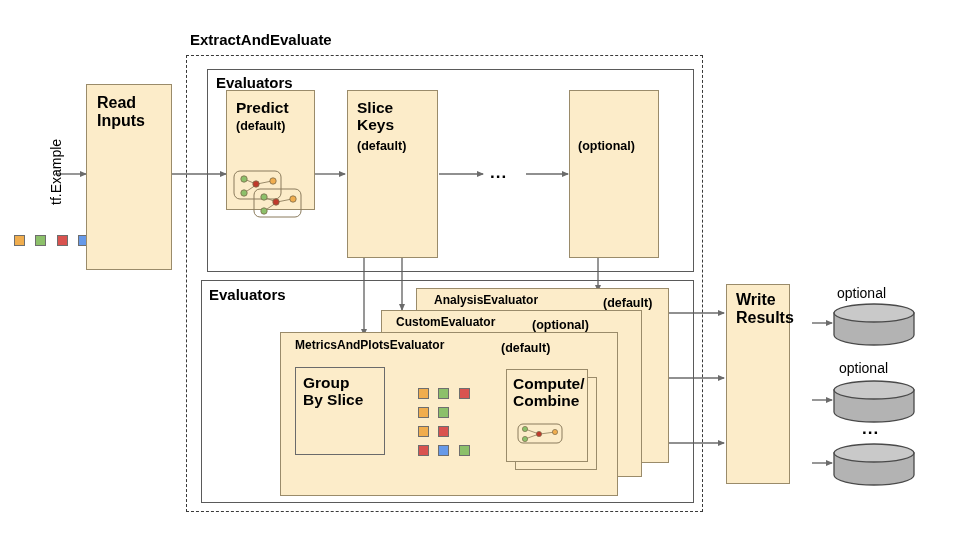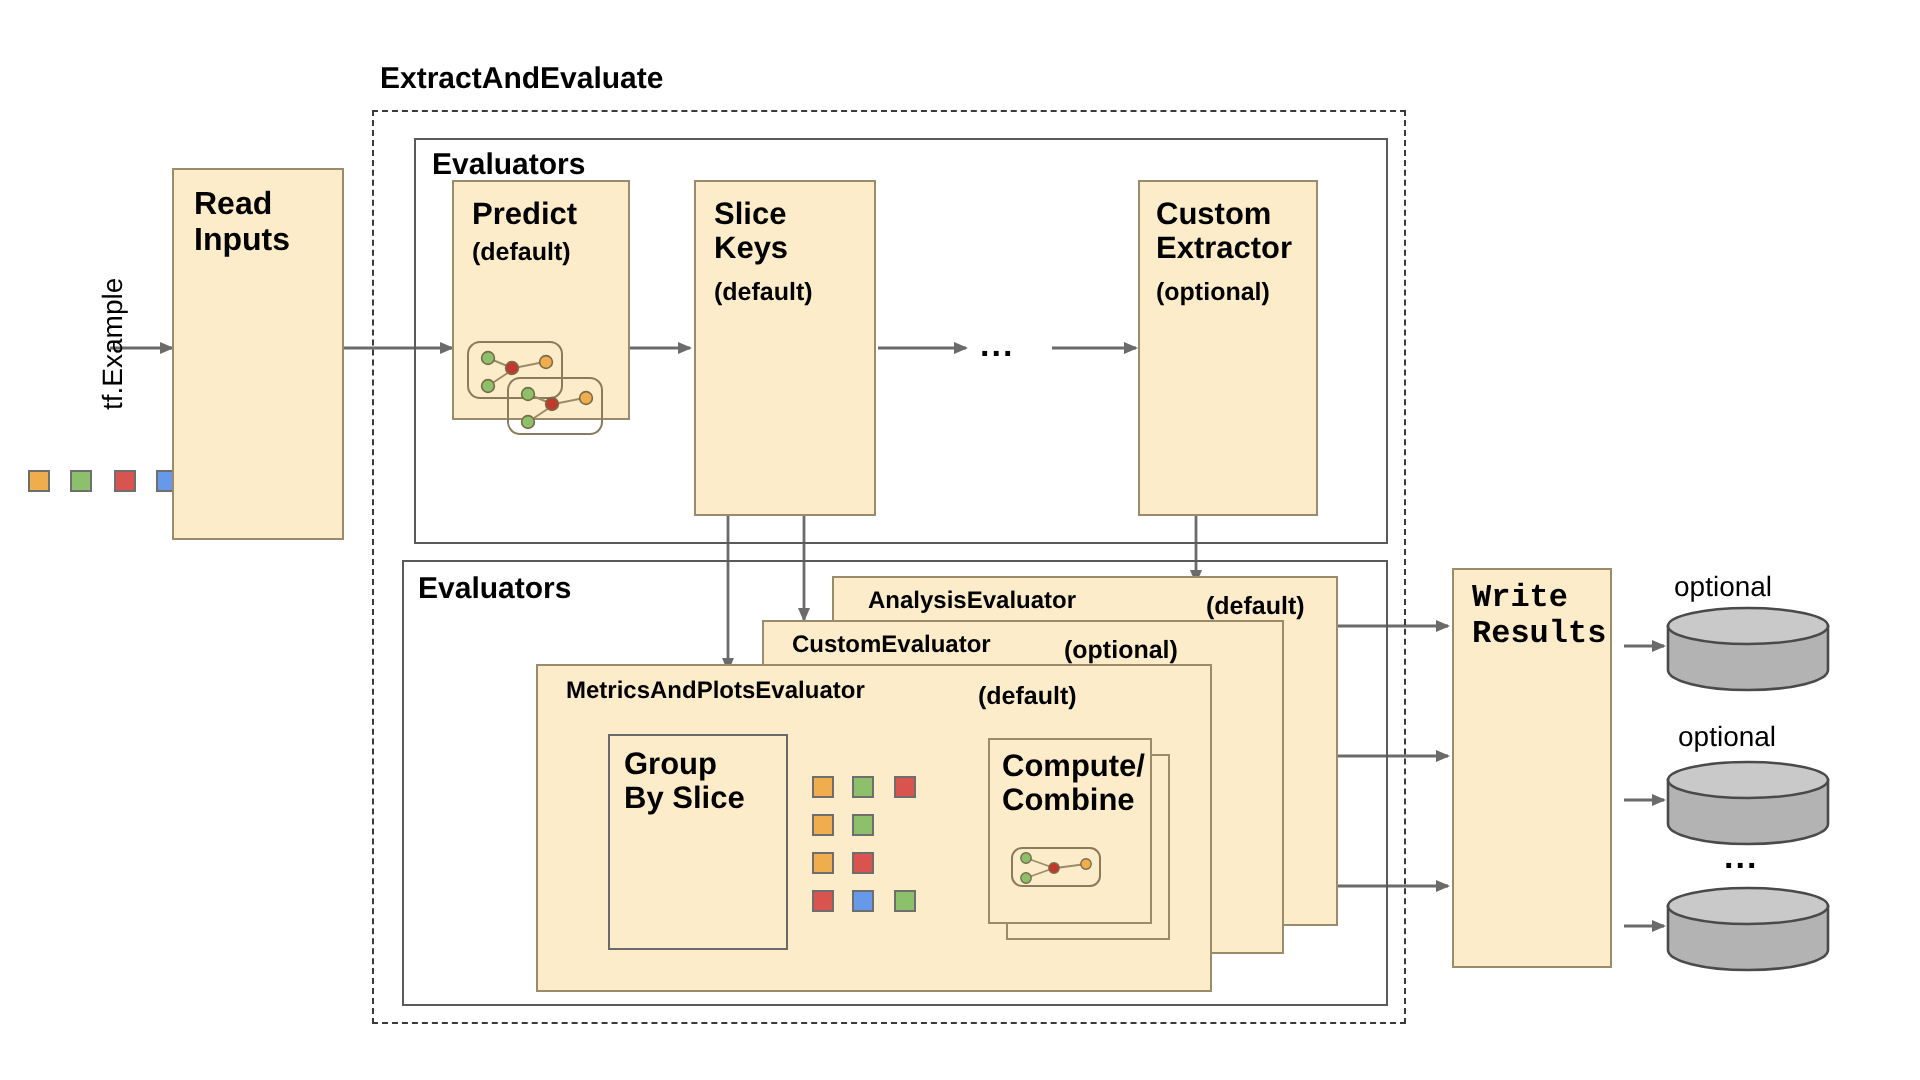--- a/index.html
+++ b/index.html
@@ -133,42 +133,41 @@
   </div>
 
   <div class="box cream" style="left:347px;top:90px;width:91px;height:168px;">
     <div class="ttl b15" style="left:9px;top:8px;">Slice<br>Keys</div>
     <div class="ttl n12" style="left:9px;top:48px;">(default)</div>
   </div>
 
   <div class="dots" style="left:490px;top:163px;">...</div>
 
   <div class="box cream" style="left:569px;top:90px;width:90px;height:168px;">
-    <div class="ttl b15" style="left:8px;top:8px;">Custom<br>Extractor</div>
     <div class="ttl n12" style="left:8px;top:48px;">(optional)</div>
   </div>
 
   <div class="box plain" style="left:201px;top:280px;width:493px;height:223px;"></div>
   <div class="hdr" style="left:209px;top:286px;">Evaluators</div>
 
   <div class="box cream" style="left:416px;top:288px;width:253px;height:175px;">
     <span class="ttl b14" style="left:17px;top:5px;">AnalysisEvaluator</span>
     <span class="ttl sub" style="left:186px;top:7px;">(default)</span>
   </div>
 
   <div class="box cream" style="left:381px;top:310px;width:261px;height:167px;">
     <span class="ttl b14" style="left:14px;top:5px;">CustomEvaluator</span>
     <span class="ttl sub" style="left:150px;top:7px;">(optional)</span>
   </div>
 
-  <div class="box cream" style="left:268px;top:332px;width:338px;height:164px;">
+  <div class="box cream" style="left:280px;top:332px;width:338px;height:164px;">
     <span class="ttl b14" style="left:14px;top:6px;">MetricsAndPlotsEvaluator</span>
     <span class="ttl sub" style="left:220px;top:8px;">(default)</span>
 
-    <div class="box" style="left:14px;top:34px;width:90px;height:108px;border:1px solid #6a6a6a;background:transparent;margin-left:21px;">
+    <div class="box" style="left:14px;top:34px;width:90px;height:88px;border:1px solid #6a6a6a;background:transparent;">
       <div class="ttl b15" style="left:7px;top:6px;">Group<br>By Slice</div>
     </div>
 
     <div style="position:absolute;left:137px;top:55px;width:64px;height:76px;">
       <span class="sq" style="left:0;top:0;background:#f0ad4e;"></span>
       <span class="sq" style="left:20px;top:0;background:#8cc06a;"></span>
       <span class="sq" style="left:41px;top:0;background:#d9534f;"></span>
       <span class="sq" style="left:0;top:19px;background:#f0ad4e;"></span>
       <span class="sq" style="left:20px;top:19px;background:#8cc06a;"></span>
       <span class="sq" style="left:0;top:38px;background:#f0ad4e;"></span>
@@ -192,21 +191,21 @@
         <g stroke="#7a6a4a" stroke-width="0.7">
           <circle cx="8" cy="7" r="2.6" fill="#8cc06a"></circle>
           <circle cx="8" cy="17" r="2.6" fill="#8cc06a"></circle>
           <circle cx="22" cy="12" r="2.6" fill="#c0392b"></circle>
           <circle cx="38" cy="10" r="2.6" fill="#f0ad4e"></circle>
         </g>
       </svg>
     </div>
   </div>
 
-  <div class="box cream" style="left:726px;top:284px;width:80px;height:200px;font-family:Liberation Mono, monospace;">
+  <div class="box cream" style="left:726px;top:284px;width:64px;height:200px;">
     <div class="ttl b16" style="left:9px;top:6px;">Write<br>Results</div>
   </div>
 
   <div class="cyl-label" style="left:837px;top:285px;">optional</div>
   <svg style="position:absolute;left:832px;top:303px;" width="84" height="44" viewBox="0 0 84 44">
     <path d="M2,10 L2,32 A40,10 0 0 0 82,32 L82,10 z" fill="#b3b3b3" stroke="#4a4a4a" stroke-width="1.3"></path>
     <ellipse cx="42" cy="10" rx="40" ry="9" fill="#c9c9c9" stroke="#4a4a4a" stroke-width="1.3"></ellipse>
   </svg>
 
   <div class="cyl-label" style="left:839px;top:360px;">optional</div>

